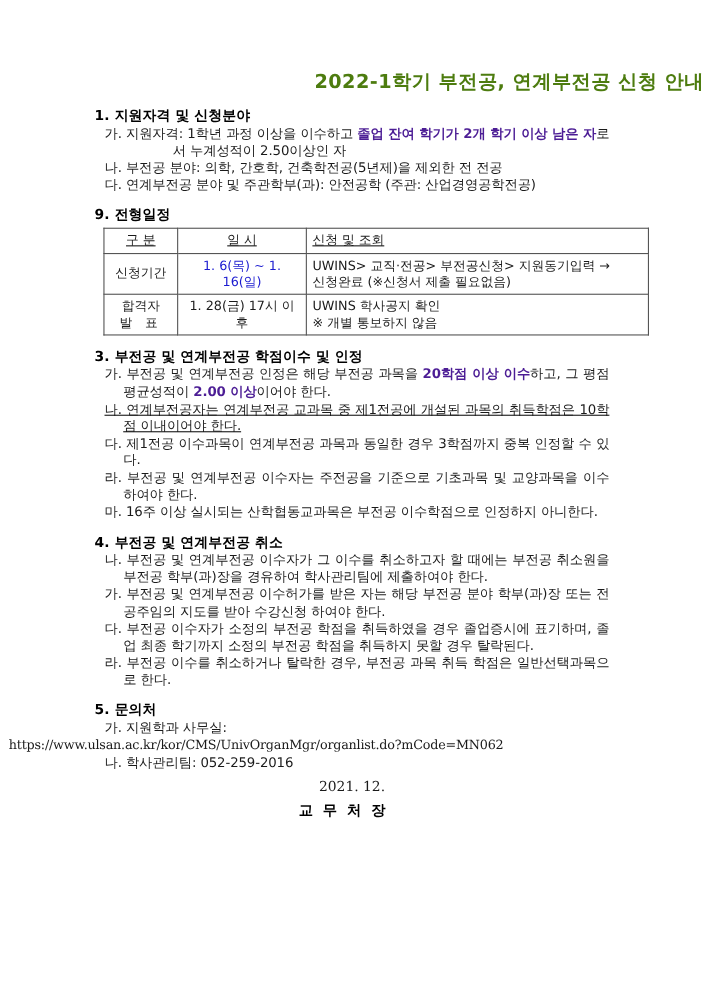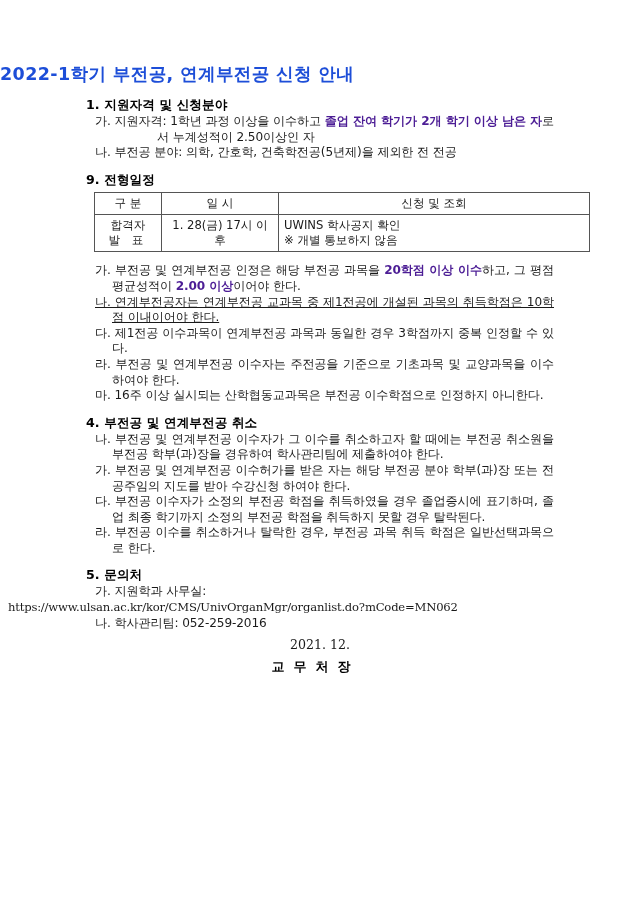--- a/index.html
+++ b/index.html
@@ -18,27 +18,27 @@
   .page {
     width: 640px;
     height: 904px;
     box-sizing: border-box;
     padding: 0;
     position: relative;
   }
 
   
   .doc-title {
-    text-align: left;
+    text-align: right;
     font-size: 17.5px;
     font-weight: bold;
     letter-spacing: 0.4px;
     margin: 0;
     padding-top: 62px;
-    color: #1d4ed8;
+    color: #4d7c0f;
   }
 
   
   .section {
     margin: 0;
     padding: 0 86px 0 86px;
   }
   .sec-head {
     font-size: 12.6px;
     font-weight: bold;
@@ -90,21 +90,21 @@
   table.schedule td, table.schedule th {
     border: 1px solid #555;
     padding: 3px 5px;
     vertical-align: middle;
     font-weight: normal;
     line-height: 15.2px;
   }
   th.c1, td.c1 { width: 56px;  text-align: center; }
   th.c2, td.c2 { width: 106px; text-align: center; }
   th.c3, td.c3 { width: 300px; text-align: left; padding-left: 6px; }
-  table.schedule thead td { text-align: center; }
+  table.schedule thead td { text-align: center; text-decoration: underline; }
   .sp { letter-spacing: 4px; }
   .two-line { line-height: 15.2px; }
 
   
   .date-line {
     text-align: center;
     font-size: 12.6px;
     font-family: "DejaVu Serif", "Liberation Serif", serif;
     margin: 0;
     padding: 0;
@@ -128,52 +128,62 @@
 
 <div class="page">
 
   <h1 class="doc-title">2022-1학기 부전공, 연계부전공 신청 안내</h1>
 
   <div class="section sp-after">
     <div class="sec-head">1. 지원자격 및 신청분야</div>
     <div class="sec-body">
       <p class="item hang2"><span>가. 지원자격:</span><span> 1학년 과정 이상을 이수하고 </span><span class="red">졸업 잔여 학기가 2개 학기 이상 남은 자</span><span>로서 누계성적이 2.50이상인 자</span></p>
       <p class="item">나. 부전공 분야: 의학, 간호학, 건축학전공(5년제)을 제외한 전 전공</p>
+      <p class="item">다. 연계부전공 분야 및 주관학부(과): 안전공학 (주관: 산업경영공학전공)</p>
     </div>
   </div>
 
   <div class="section sp-after">
     <div class="sec-head">9. 전형일정</div>
   </div>
   <div class="tbl-wrap sp-after-xs">
     <table class="schedule">
       <thead>
         <tr>
           <td class="c1">구 분</td>
           <td class="c2">일 시</td>
-          <td class="c3" style="text-align:center">신청 및 조회</td>
+          <td class="c3" style="text-align:left">신청 및 조회</td>
         </tr>
       </thead>
       <tbody>
+        <tr>
+          <td class="c1">신청기간</td>
+          <td class="c2 blue">1. 6(목) ~ 1. 16(일)</td>
+          <td class="c3 two-line">
+            <span>UWINS&gt; 교직·전공&gt; 부전공신청&gt; 지원동기입력 →</span><br>
+            <span>신청완료 (※신청서 제출 필요없음)</span>
+          </td>
+        </tr>
         <tr>
           <td class="c1 two-line">
             <span>합격자</span><br>
             <span class="sp">발 표</span>
           </td>
           <td class="c2">1. 28(금) 17시 이후</td>
           <td class="c3 two-line">
             <span>UWINS 학사공지 확인</span><br>
             <span>※ 개별 통보하지 않음</span>
           </td>
         </tr>
       </tbody>
     </table>
   </div>
 
   <div class="section sp-after">
+    <div class="sec-head">3. 부전공 및 연계부전공 학점이수 및 인정</div>
     <div class="sec-body">
       <p class="item"><span>가. 부전공 및 연계부전공 인정은 해당 부전공 과목을 </span><span class="red">20학점 이상 이수</span><span>하고, 그 평점평균성적이 </span><span class="red">2.00 이상</span><span>이어야 한다.</span></p>
       <p class="item uline">나. 연계부전공자는 연계부전공 교과목 중 제1전공에 개설된 과목의 취득학점은 10학점 이내이어야 한다.</p>
       <p class="item">다. 제1전공 이수과목이 연계부전공 과목과 동일한 경우 3학점까지 중복 인정할 수 있다.</p>
       <p class="item">라. 부전공 및 연계부전공 이수자는 주전공을 기준으로 기초과목 및 교양과목을 이수하여야 한다.</p>
       <p class="item">마. 16주 이상 실시되는 산학협동교과목은 부전공 이수학점으로 인정하지 아니한다.</p>
     </div>
   </div>
 
   <div class="section sp-after">

